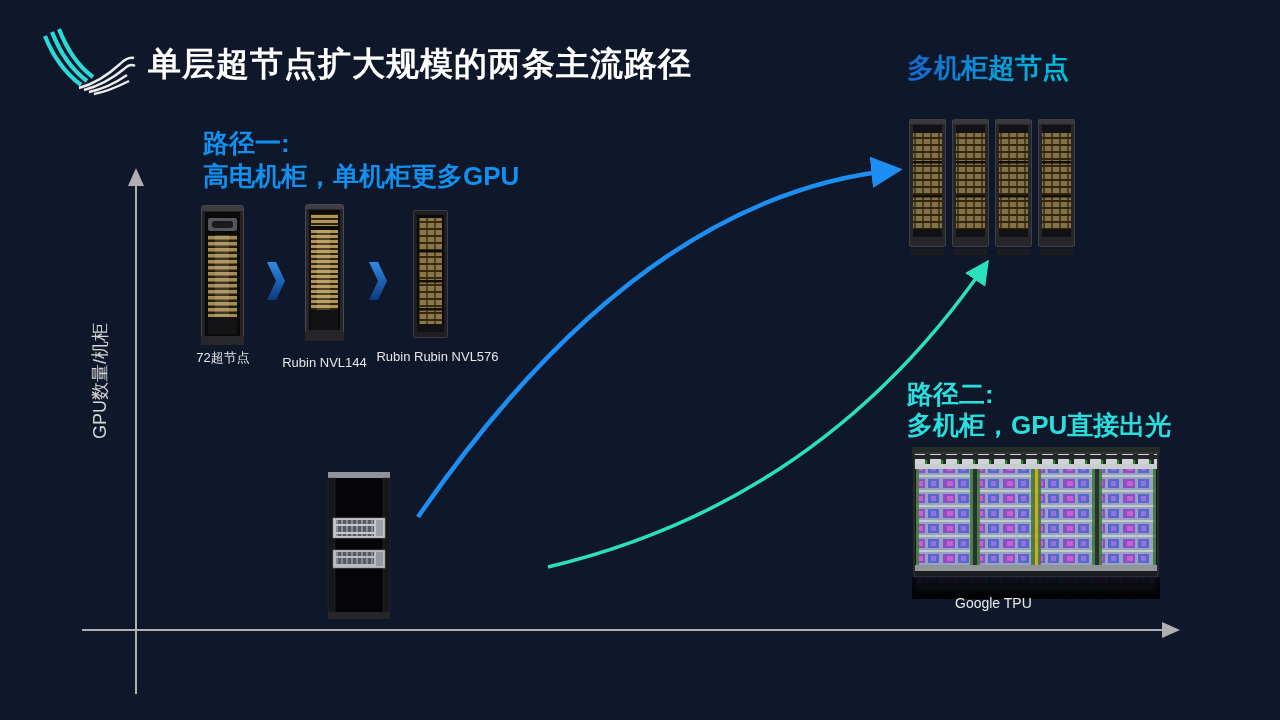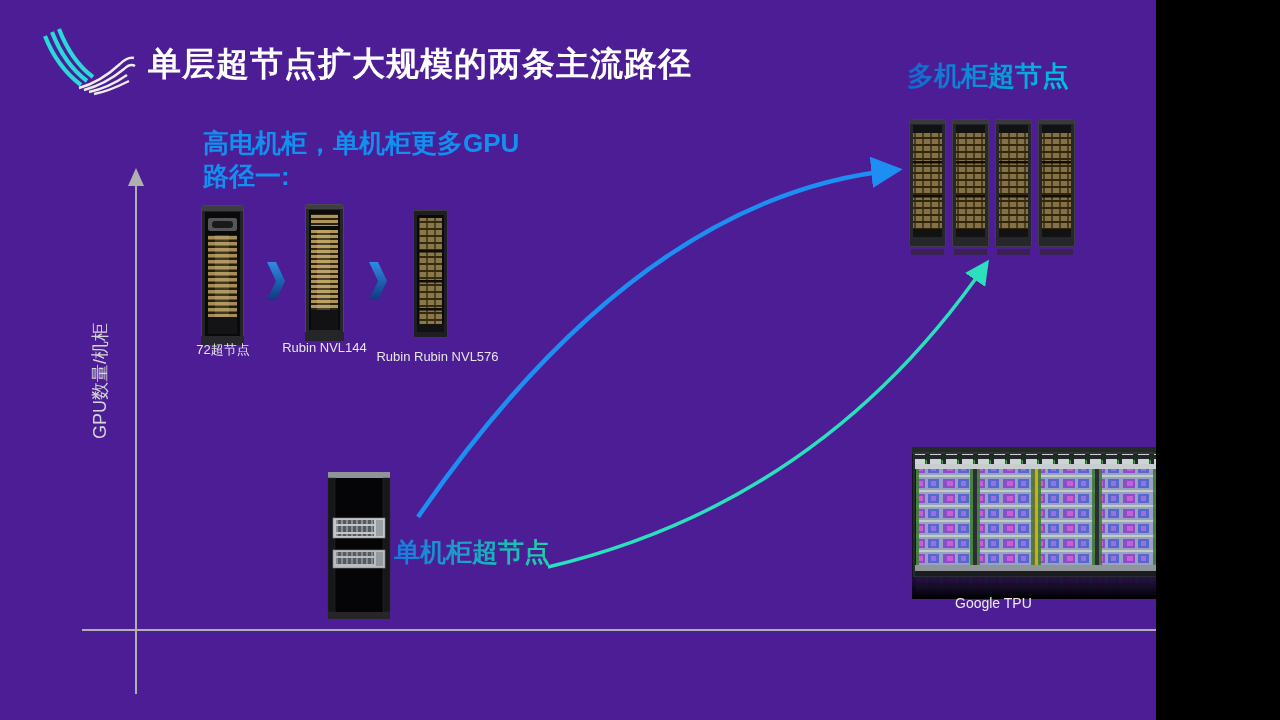--- a/index.html
+++ b/index.html
@@ -1,26 +1,26 @@
 <!DOCTYPE html>
 <html><head>
 <meta charset="utf-8">
 <style>
   html,body{margin:0;padding:0;background:#000;}
-  .stage{position:relative;width:1156px;height:720px;background:#4c1d95;overflow:hidden;
+  .stage{position:relative;width:1280px;height:720px;background:#0f172a;overflow:hidden;
          font-family:"Liberation Sans","DejaVu Sans",sans-serif;}
   .abs{position:absolute;}
   .title{left:148px;top:42px;font-size:33px;font-weight:800;color:#fff;letter-spacing:1px;white-space:nowrap;}
   .axis-label{font-size:18px;color:#d6d6d6;text-align:center;}
   .ylab{left:18px;top:369px;width:164px;transform:rotate(-90deg);transform-origin:center;}
   .xlab{left:580px;top:641px;width:165px;}
   .txtblock{font-weight:700;white-space:nowrap;}
   .blue-text{color:#1290f0;font-size:26px;line-height:33px;}
   .cyan-text{color:#2bdede;font-size:26px;line-height:31px;}
-  .grad1{font-size:27px;line-height:33px;font-weight:700;color:#12a4d4;margin-top:8px;}
+  .grad1{font-size:27px;line-height:33px;font-weight:700;color:#12a4d4;}
   .grad2{font-size:26px;line-height:32px;font-weight:700;color:#1aa8c0;}
   @supports ((-webkit-background-clip:text) or (background-clip:text)){
     .grad1{background:linear-gradient(90deg,#1565cf 0%,#00c4e0 100%);
            -webkit-background-clip:text;background-clip:text;color:transparent;}
     .grad2{background:linear-gradient(90deg,#1878e0 0%,#1fd2a6 100%);
            -webkit-background-clip:text;background-clip:text;color:transparent;}
   }
   .rack-label{font-size:13px;color:#e6e6e6;text-align:center;white-space:nowrap;}
   .caption{font-size:14px;color:#ececec;}
 </style>
@@ -59,22 +59,22 @@
     </defs>
     <line x1="136" y1="694" x2="136" y2="172" stroke="#b0b0b0" stroke-width="2" marker-end="url(#mg)"></line>
     <line x1="82" y1="630" x2="1176" y2="630" stroke="#b0b0b0" stroke-width="2" marker-end="url(#mg)"></line>
     <path d="M418,517 Q640,195 896,170" fill="none" stroke="#1e8ff2" stroke-width="4.5" marker-end="url(#mb)"></path>
     <path d="M548,567 Q822,502 986,264" fill="none" stroke="#2be0bc" stroke-width="3.5" marker-end="url(#mt)"></path>
   </svg>
 
   <div class="abs axis-label ylab">GPU数量/机柜</div>
 
   <div class="abs txtblock blue-text" style="left:203px;top:127px">
+    <div>路径一:</div>
     <div>高电机柜，单机柜更多GPU</div>
-    <div>路径一:</div>
   </div>
 
   <svg class="abs" style="left:201px;top:205px" width="43" height="141" viewBox="0 0 43 141">
     <defs>
       <pattern id="pa-gold" width="43" height="6" patternUnits="userSpaceOnUse">
         <rect width="43" height="6" fill="#241d0e"></rect>
           <rect y="1" width="43" height="3.5" fill="#a58c58"></rect>
       </pattern>
     </defs>
     <rect x="0.5" y="0.5" width="42" height="139" rx="2" fill="#232326" stroke="#47474c"></rect>
@@ -135,22 +135,22 @@
     </defs>
     <rect x="0.5" y="0.5" width="34" height="127" rx="1.5" fill="#1f1f23" stroke="#3c3c42"></rect>
     <rect x="4" y="5" width="27" height="115" fill="#0a0a0b"></rect>
     <rect x="6" y="8" width="23" height="106" fill="url(#pc-gold)"></rect>
     <rect x="6" y="40" width="23" height="2.5" fill="#0f0c04"></rect>
     <rect x="6" y="70" width="23" height="2.5" fill="#0f0c04"></rect>
     <rect x="6" y="98" width="23" height="2.5" fill="#0f0c04"></rect>
     <rect x="4" y="114" width="27" height="8" fill="#121214"></rect>
   </svg>
 
-  <div class="abs rack-label" style="left:180px;top:341px;width:86px">72超节点</div>
-  <div class="abs rack-label" style="left:262px;top:340px;width:125px">Rubin NVL144</div>
+  <div class="abs rack-label" style="left:180px;top:349px;width:86px">72超节点</div>
+  <div class="abs rack-label" style="left:262px;top:355px;width:125px">Rubin NVL144</div>
   <div class="abs rack-label" style="left:355px;top:349px;width:165px">Rubin Rubin NVL576</div>
 
   <svg class="abs" style="left:327px;top:469px" width="64" height="154" viewBox="0 0 64 154">
     <defs>
       <pattern id="sv-slot" width="5" height="8" patternUnits="userSpaceOnUse">
         <rect x="0.5" y="1" width="4" height="6" fill="#565a5e"></rect>
       </pattern>
     </defs>
     <rect x="1" y="3" width="62" height="6" fill="#8e9499"></rect>
     <rect x="8" y="9" width="48" height="134" fill="#050507"></rect>
@@ -159,21 +159,20 @@
     <rect x="6" y="49" width="52" height="20" fill="#c3c7cb" stroke="#83888c" stroke-width="0.6"></rect>
     <rect x="9" y="51" width="38" height="16" fill="url(#sv-slot)"></rect>
     <rect x="49" y="51" width="7" height="16" fill="#9aa0a4"></rect>
     <rect x="6" y="81" width="52" height="18" fill="#b9bdc1" stroke="#7e8387" stroke-width="0.6"></rect>
     <rect x="9" y="83" width="38" height="14" fill="url(#sv-slot)"></rect>
     <rect x="49" y="83" width="7" height="14" fill="#94999d"></rect>
     <rect x="1" y="143" width="62" height="7" fill="#26262a"></rect>
   </svg>
 
   <div class="abs txtblock grad2" style="left:394px;top:536px">
-    <div>单机柜超节点</div>
   </div>
 
   <div class="abs txtblock grad1" style="left:907px;top:52px">
     <div>多机柜超节点</div>
   </div>
 
   <svg class="abs" style="left:907px;top:117px" width="170" height="142" viewBox="0 0 170 142">
     <defs>
       <pattern id="pg-gold" width="8" height="7" patternUnits="userSpaceOnUse">
         <rect width="8" height="7" fill="#857147"></rect>
@@ -218,20 +217,24 @@
         <rect x="4" y="6" width="29" height="112" fill="url(#pg-gold)"></rect>
         <rect x="4" y="42" width="29" height="2.5" fill="#100d04"></rect>
         <rect x="4" y="76" width="29" height="2.5" fill="#100d04"></rect>
         <rect x="4" y="6" width="29" height="8" fill="#121214"></rect>
         <rect x="4" y="110" width="29" height="8" fill="#121214"></rect>
         <rect x="2" y="130" width="33" height="6" fill="#2a2415" opacity="0.5"></rect>
       </g>
     </g>
   </svg>
 
+  <div class="abs txtblock cyan-text" style="left:907px;top:379px">
+    <div>路径二:</div>
+    <div>多机柜，GPU直接出光</div>
+  </div>
 
   <svg class="abs" style="left:912px;top:447px" width="248" height="152" viewBox="0 0 248 152">
     <defs>
       <pattern id="tp-mod" width="30" height="15" patternUnits="userSpaceOnUse">
         <rect width="30" height="15" fill="#95a2c2"></rect>
         <rect y="13" width="30" height="2" fill="#c5cac5"></rect>
         <rect x="1" y="2" width="12" height="9" fill="#8a4fc8"></rect>
         <rect x="16" y="2" width="11" height="9" fill="#5668cc"></rect>
         <rect x="5" y="4" width="6" height="5" fill="#c95fd0"></rect>
         <rect x="19" y="4" width="5" height="5" fill="#9a70e0"></rect>

